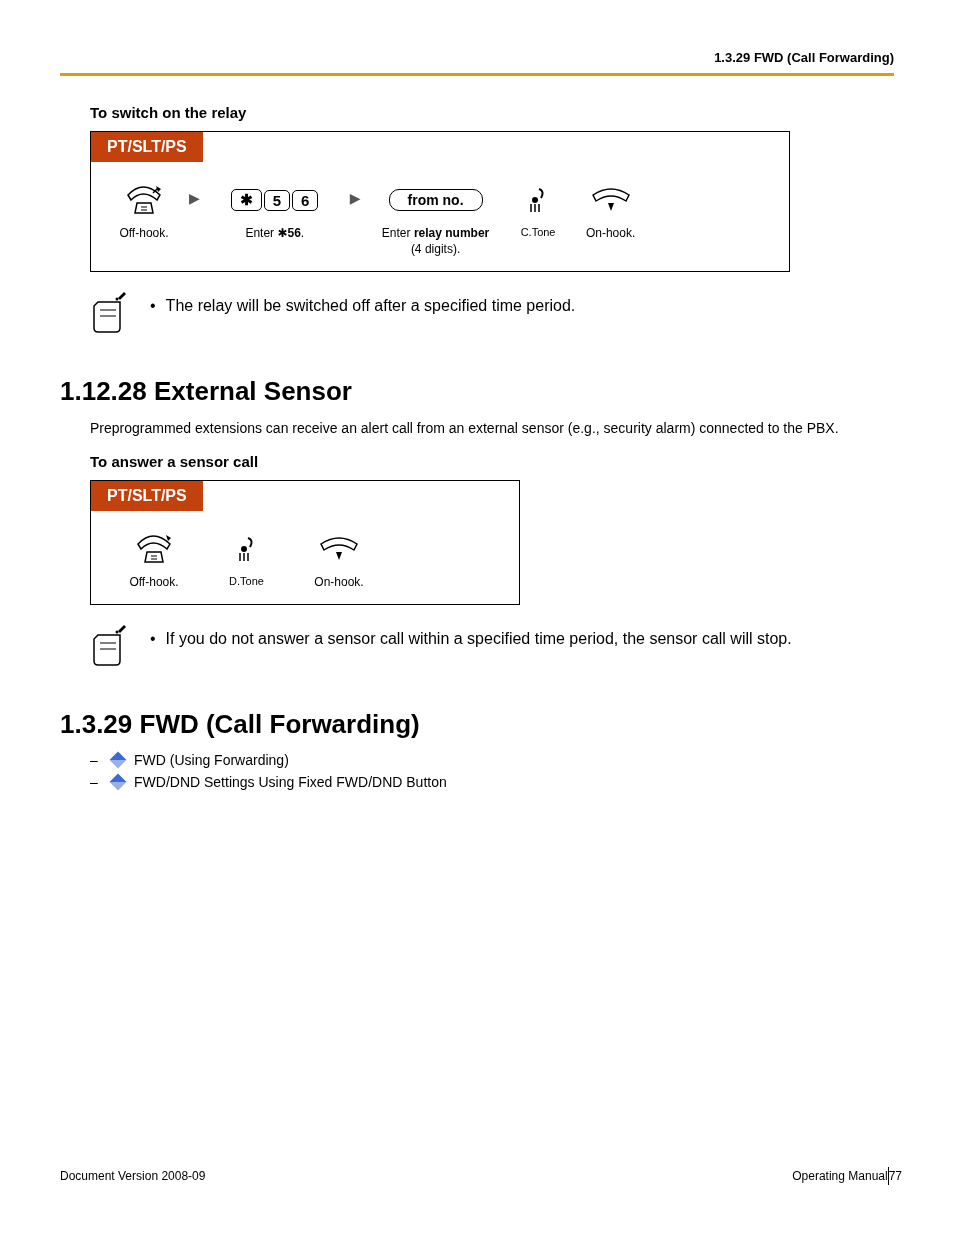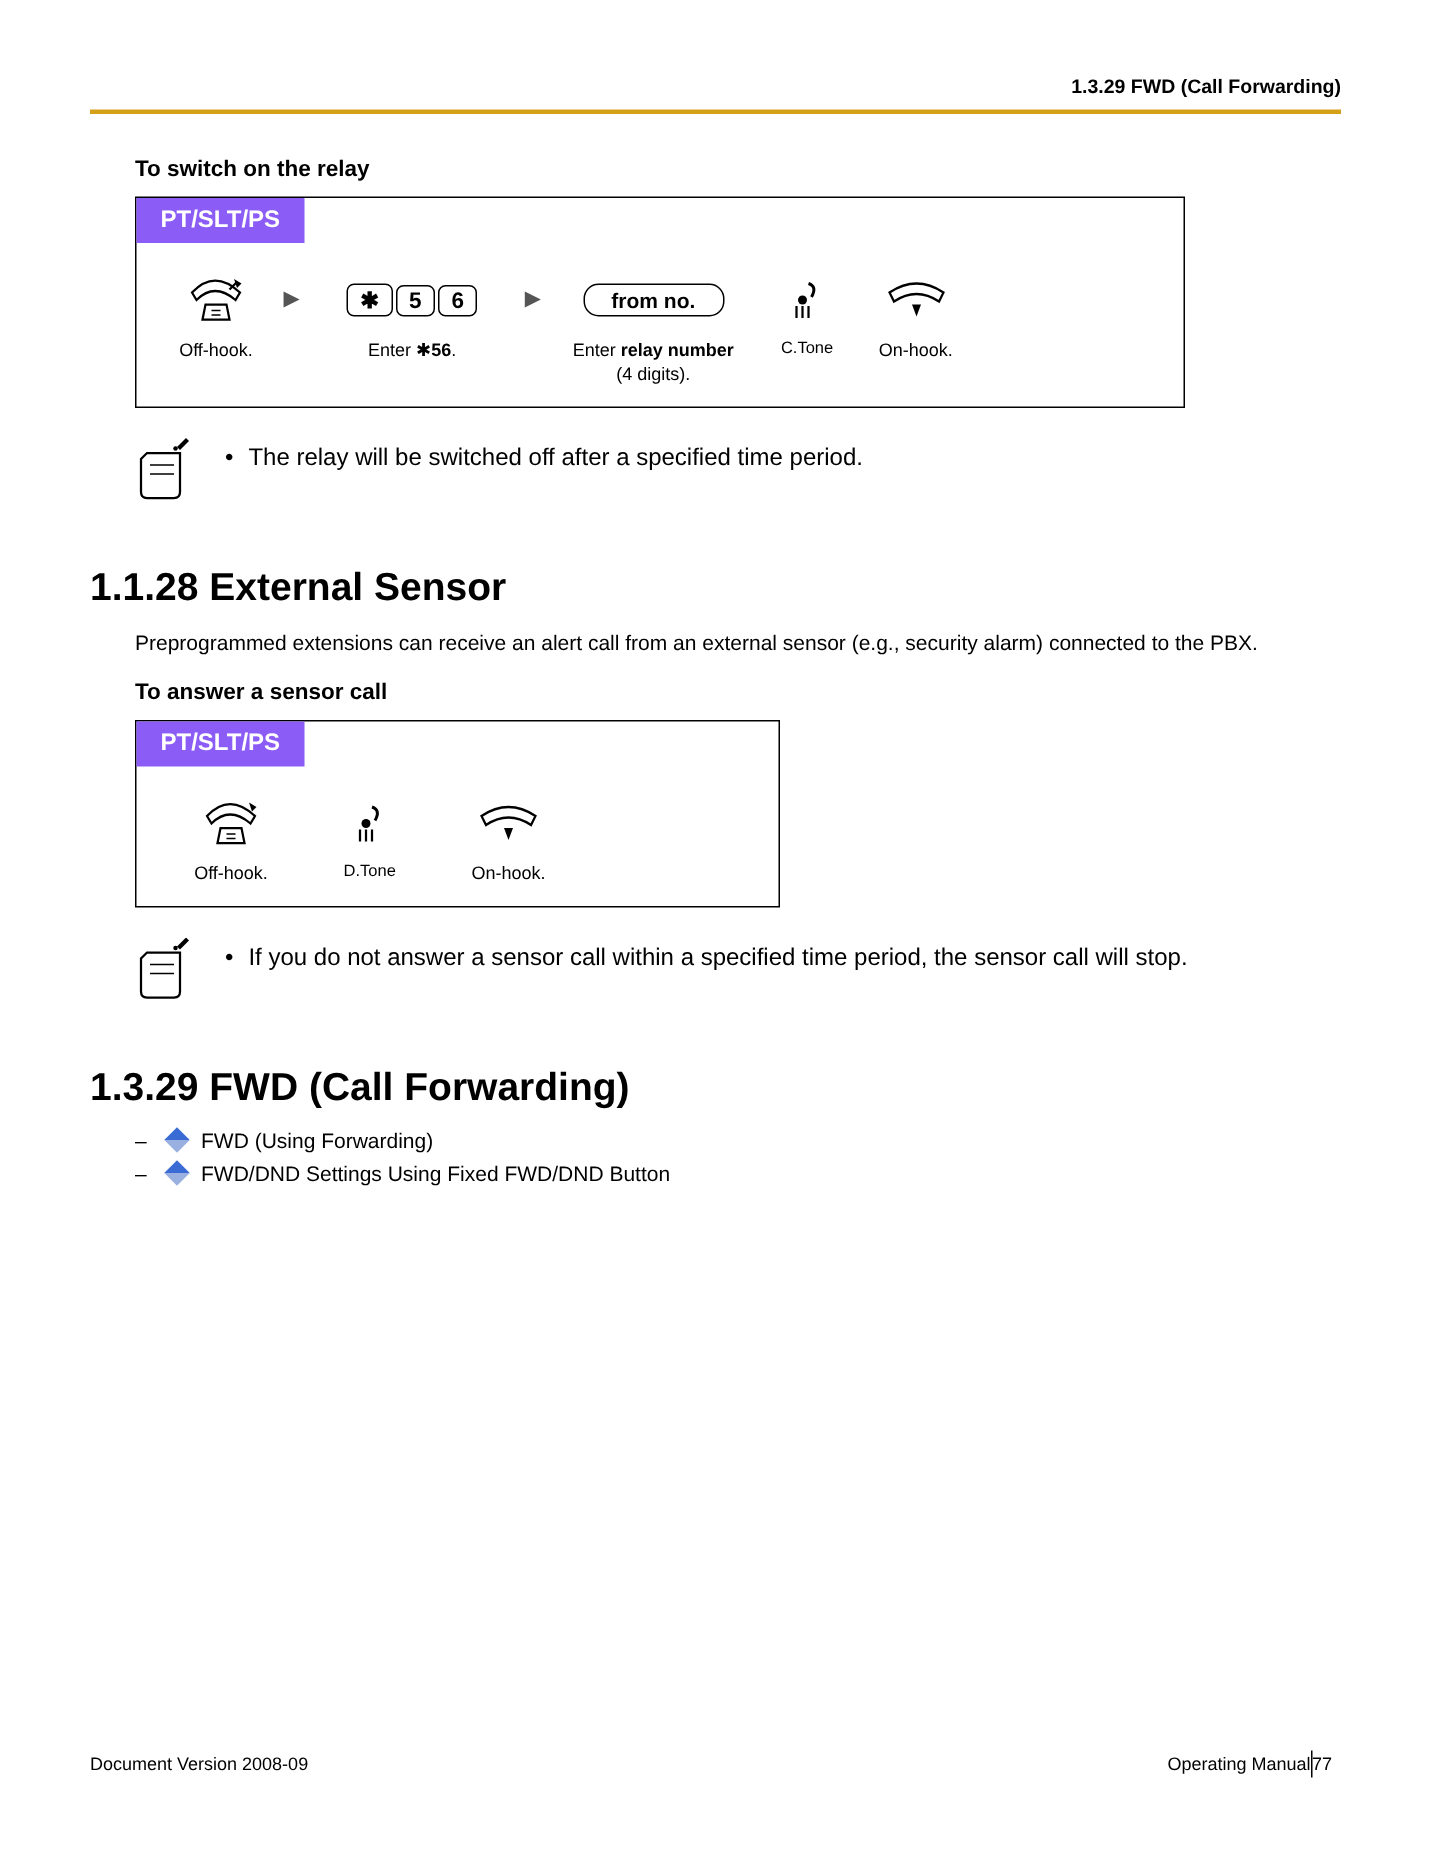--- a/index.html
+++ b/index.html
@@ -29,21 +29,21 @@
     margin-left: 30px;
     margin-bottom: 10px;
   }
   .proc-box {
     border: 1.5px solid #000;
     margin-left: 30px;
     margin-bottom: 20px;
   }
   .proc-tab {
     display: inline-block;
-    background: #8b5cf6;
+    background: #c2410c;
     color: #fff;
     font-weight: bold;
     font-size: 16px;
     padding: 6px 16px;
   }
   .proc-body {
     padding: 18px 18px 14px 18px;
   }
   .steps-row {
     display: flex;
@@ -119,21 +119,21 @@
   .diamond {
     width: 12px; height: 12px;
     transform: rotate(45deg);
     background: linear-gradient(135deg, #3a6bd4 50%, #9ab0e0 50%);
     display: inline-block;
   }
   .footer {
     position: absolute;
     bottom: 50px;
     left: 60px;
-    right: 66px;
+    right: 52px;
     display: flex;
     justify-content: space-between;
     font-size: 12px;
     align-items: center;
   }
   .footer .right { display: flex; align-items: center; }
   .footer .sep { width:1px; height: 18px; background:#000; }
   .tone-label { font-size: 11px; margin-top:2px; }
   svg { display:block; }
   .bold-word { font-weight: bold; }
@@ -217,21 +217,21 @@
     <svg width="40" height="44" viewBox="0 0 40 44">
         <path d="M8 10 L30 10 L30 36 Q30 40 26 40 L8 40 Q4 40 4 36 L4 14 Z" fill="#fff" stroke="#000" stroke-width="1.5"></path>
         <path d="M10 18 L26 18 M10 24 L26 24" stroke="#000" stroke-width="1"></path>
         <path d="M28 6 L34 0 L36 2 L30 8 Z" fill="#000"></path>
         <circle cx="27" cy="7" r="1.5" fill="#000"></circle>
       </svg>
   </div>
   <div class="bullet-text"><span class="bull">•</span><span>The relay will be switched off after a specified time period.</span></div>
 </div>
 
-<h2 class="section">1.1.28  External Sensor</h2>
+<h2 class="section">1.12.28  External Sensor</h2>
 <div class="body-text">Preprogrammed extensions can receive an alert call from an external sensor (e.g., security alarm) connected to the PBX.</div>
 <div class="subsection-title">To answer a sensor call</div>
 
 <div class="proc-box" style="width: 430px;">
   <div class="proc-tab">PT/SLT/PS</div>
   <div class="proc-body">
     <div class="steps-row" style="gap:30px; padding-left:10px;">
       <div class="step" style="width:70px;">
         <div class="graphic">
           <svg width="42" height="34" viewBox="0 0 42 34">

